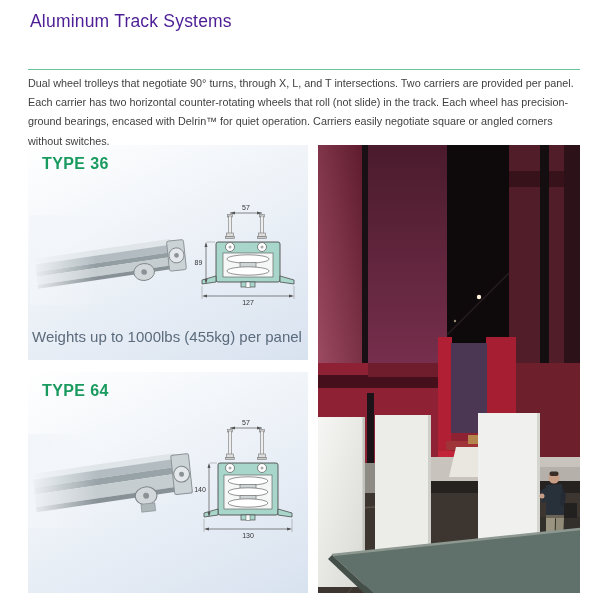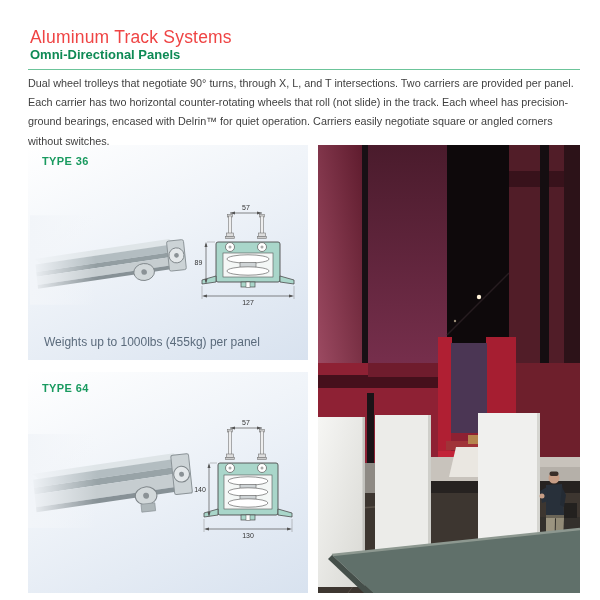--- a/index.html
+++ b/index.html
@@ -1,42 +1,41 @@
 <!DOCTYPE html>
 <html><head>
 <meta charset="utf-8">
 <style>
   html,body{margin:0;padding:0;}
   body{width:600px;height:600px;background:#ffffff;font-family:"Liberation Sans",sans-serif;position:relative;overflow:hidden;}
   .page{position:absolute;inset:0;background:#fff;}
-  .title{position:absolute;left:30px;top:11px;font-size:17.5px;color:#ef4444;letter-spacing:.2px;margin-top:16px;}
+  .title{position:absolute;left:30px;top:11px;font-size:17.5px;color:#4c1d95;letter-spacing:.2px;}
   .subheading{position:absolute;left:30px;top:47px;font-size:13px;font-weight:bold;color:#0e8a55;}
   .rule{position:absolute;left:28px;top:69px;width:552px;height:1px;background:#6cc49a;}
   .intro{position:absolute;left:28px;top:74px;width:552px;margin:0;font-size:10.8px;line-height:1.78;color:#3f3f3f;}
   .spec-panel{position:absolute;left:28px;width:280px;background:linear-gradient(155deg,#ffffff 0%,#f0f4f9 40%,#d8e2ef 100%);}
   #panel-36{top:145px;height:215px;}
   #panel-57{top:372px;height:221px;}
-  .panel-label{position:absolute;left:14px;top:10px;font-size:11px;font-weight:bold;color:#199a5f;letter-spacing:.4px;}
-  .caption{position:absolute;left:16px;top:183px;font-size:12px;color:#5b6b7c;margin-top:7px;}
+  .panel-label{position:absolute;left:14px;top:10px;font-size:16px;font-weight:bold;color:#199a5f;letter-spacing:.4px;}
+  .caption{position:absolute;left:4px;top:183px;font-size:15px;color:#5b6b7c;}
   .render{position:absolute;}
   #panel-36 .render{left:2px;top:70px;}
   #panel-57 .render{left:0px;top:62px;}
   .cross{position:absolute;left:164px;}
   #panel-36 .cross{top:58px;}
   #panel-57 .cross{top:46px;}
   .photo{position:absolute;left:318px;top:145px;width:262px;height:448px;}
   .dim{font-size:7px;fill:#333;font-family:"Liberation Sans",sans-serif;}
 </style>
 </head>
 <body>
 
 <div class="page">
 
   <div class="title">Aluminum Track Systems</div>
-  <div class="subheading">Omni-Directional Panels</div>
   <div class="rule"></div>
   <p class="intro">Dual wheel trolleys that negotiate 90° turns, through X, L, and T intersections. Two carriers are provided per panel. Each carrier has two horizontal counter-rotating wheels that roll (not slide) in the track. Each wheel has precision-ground bearings, encased with Delrin™ for quiet operation. Carriers easily negotiate square or angled corners without switches.</p>
 
   <div class="spec-panel" id="panel-36">
     <div class="panel-label">TYPE 36</div>
 
     <svg class="render" width="160" height="90" viewBox="0 0 170 95">
       <defs>
         <linearGradient id="fadeA" x1="0" y1="0" x2="1" y2="0">
           <stop offset="0" stop-color="#f2f5f9" stop-opacity="1"></stop>

